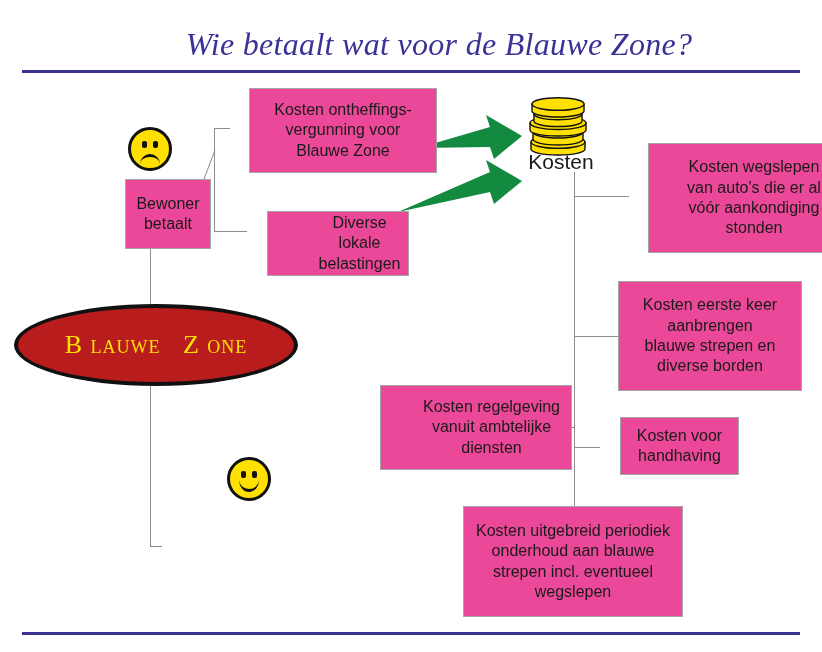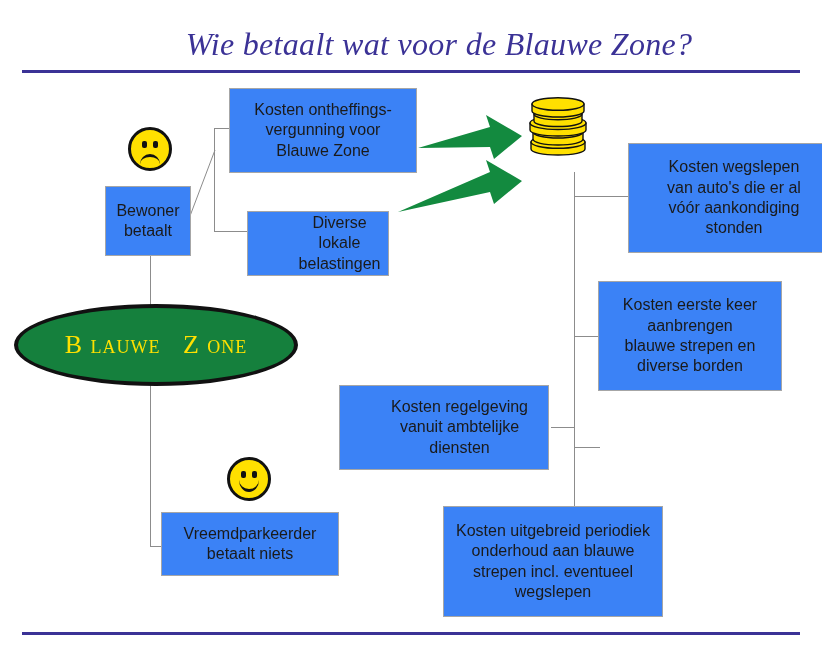--- a/index.html
+++ b/index.html
@@ -39,30 +39,31 @@
     width: 778px;
   }
   #rule-top { top: 70px; }
   #rule-bottom { top: 632px; }
 
   
   .node {
     position: absolute;
     box-sizing: border-box;
     border: 1px solid #a6a6a6;
-    background: #3b82f6;
+    background: #ec4899;
     color: #1a1a1a;
     font-size: 16px;
     line-height: 1.28;
     text-align: center;
     display: flex;
     align-items: center;
     justify-content: center;
     padding: 2px 5px;
     white-space: pre-line;
+    margin-left: 20px;
   }
 
   
   .ln {
     position: absolute;
     background: #8c8c8c;
   }
   .ln.h { height: 1px; }
   .ln.v { width: 1px; }
 
@@ -72,21 +73,21 @@
   }
 
   
   #bz-ellipse {
     position: absolute;
     left: 14px;
     top: 304px;
     width: 284px;
     height: 82px;
     border-radius: 50%;
-    background: #15803d;
+    background: #b91c1c;
     border: 4px solid #111111;
     box-sizing: border-box;
     display: flex;
     align-items: center;
     justify-content: center;
   }
   #bz-label {
     color: #ffe000;
     font-family: "Liberation Serif", serif;
     font-size: 26px;
@@ -212,62 +213,63 @@
       <path d="M6,37 L6,44 C6,47.5 17,50 31,50 C45,50 56,47.5 56,44 L56,37 Z"></path>
       <ellipse cx="31" cy="37" rx="25" ry="6.0"></ellipse>
       <path d="M3,28 L3,35 C3,38.5 15.5,41 31,41 C46.5,41 59,38.5 59,35 L59,28 Z"></path>
       <ellipse cx="31" cy="28" rx="28" ry="6.5"></ellipse>
       <path d="M7,19 L7,26 C7,29.2 17.5,31.5 31,31.5 C44.5,31.5 55,29.2 55,26 L55,19 Z"></path>
       <ellipse cx="31" cy="19" rx="24" ry="5.8"></ellipse>
       <path d="M5,9 L5,16 C5,19.3 16.5,22 31,22 C45.5,22 57,19.3 57,16 L57,9 Z"></path>
       <ellipse cx="31" cy="9" rx="26" ry="6.3"></ellipse>
     </g>
   </svg>
+  <div id="kosten-label">Kosten</div>
 
   <div class="face" style="left:128px; top:127px;">
     <div class="eye l"></div>
     <div class="eye r"></div>
     <div class="mouth sad"></div>
   </div>
   <div class="face" style="left:227px; top:457px;">
     <div class="eye l"></div>
     <div class="eye r"></div>
     <div class="mouth happy"></div>
   </div>
 
   <div id="bz-ellipse">
     <span id="bz-label">B lauwe   Z one</span>
   </div>
 
-  <div class="node" style="left:105px; top:186px; width:86px; height:70px;">Bewoner
+  <div class="node" style="left:105px; top:179px; width:86px; height:70px;">Bewoner
 betaalt</div>
 
   <div class="node" style="left:229px; top:88px; width:188px; height:85px;">Kosten ontheffings-
 vergunning voor
 Blauwe Zone</div>
 
   <div class="node" style="left:247px; top:211px; width:142px; height:65px;padding-left:48px;">Diverse lokale
 belastingen</div>
 
-  <div class="node" style="left:161px; top:512px; width:178px; height:64px;">Vreemdparkeerder
-betaalt niets</div>
 
   <div class="node" style="left:628px; top:143px; width:212px; height:110px;">Kosten wegslepen
 van auto's die er al
 vóór aankondiging
 stonden</div>
 
   <div class="node" style="left:598px; top:281px; width:184px; height:110px;">Kosten eerste keer
 aanbrengen
 blauwe strepen en
 diverse borden</div>
 
-  <div class="node" style="left:339px; top:385px; width:210px; height:85px;padding-left:36px;">Kosten regelgeving
+  <div class="node" style="left:360px; top:385px; width:192px; height:85px;padding-left:36px;">Kosten regelgeving
 vanuit ambtelijke
 diensten</div>
 
+  <div class="node" style="left:600px; top:417px; width:119px; height:58px;">Kosten voor
+handhaving</div>
 
   <div class="node" style="left:443px; top:506px; width:220px; height:111px;">Kosten uitgebreid periodiek
 onderhoud aan blauwe
 strepen incl. eventueel
 wegslepen</div>
 
 </div>
 
 </body></html>

